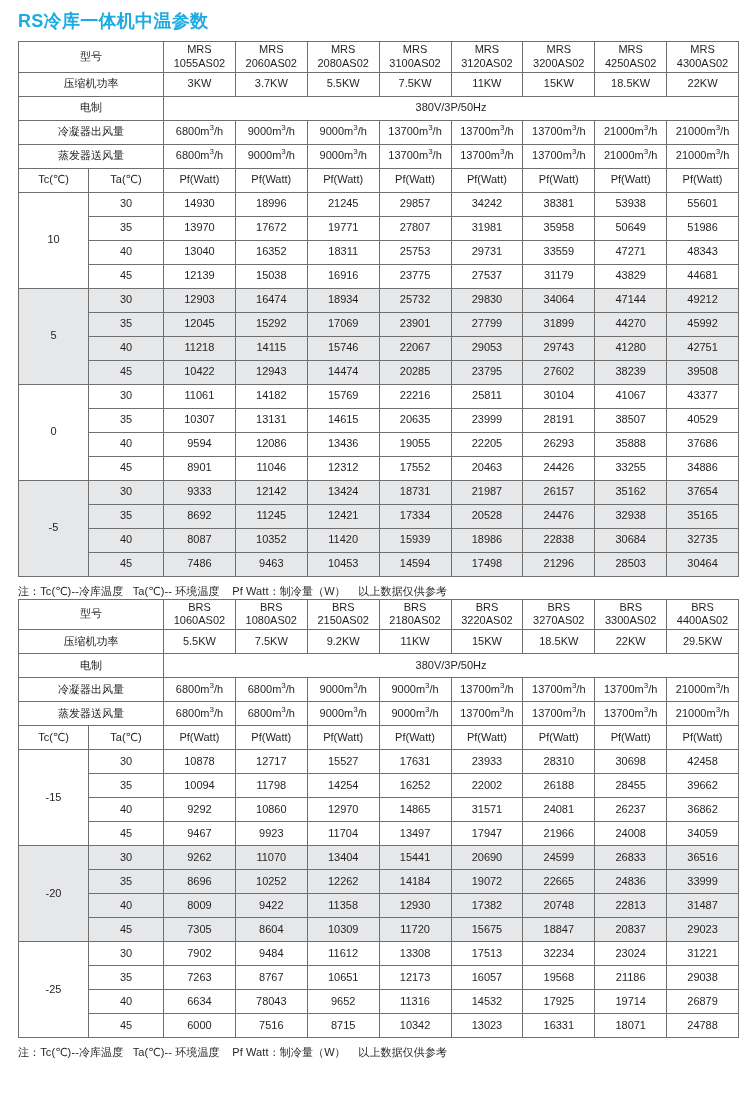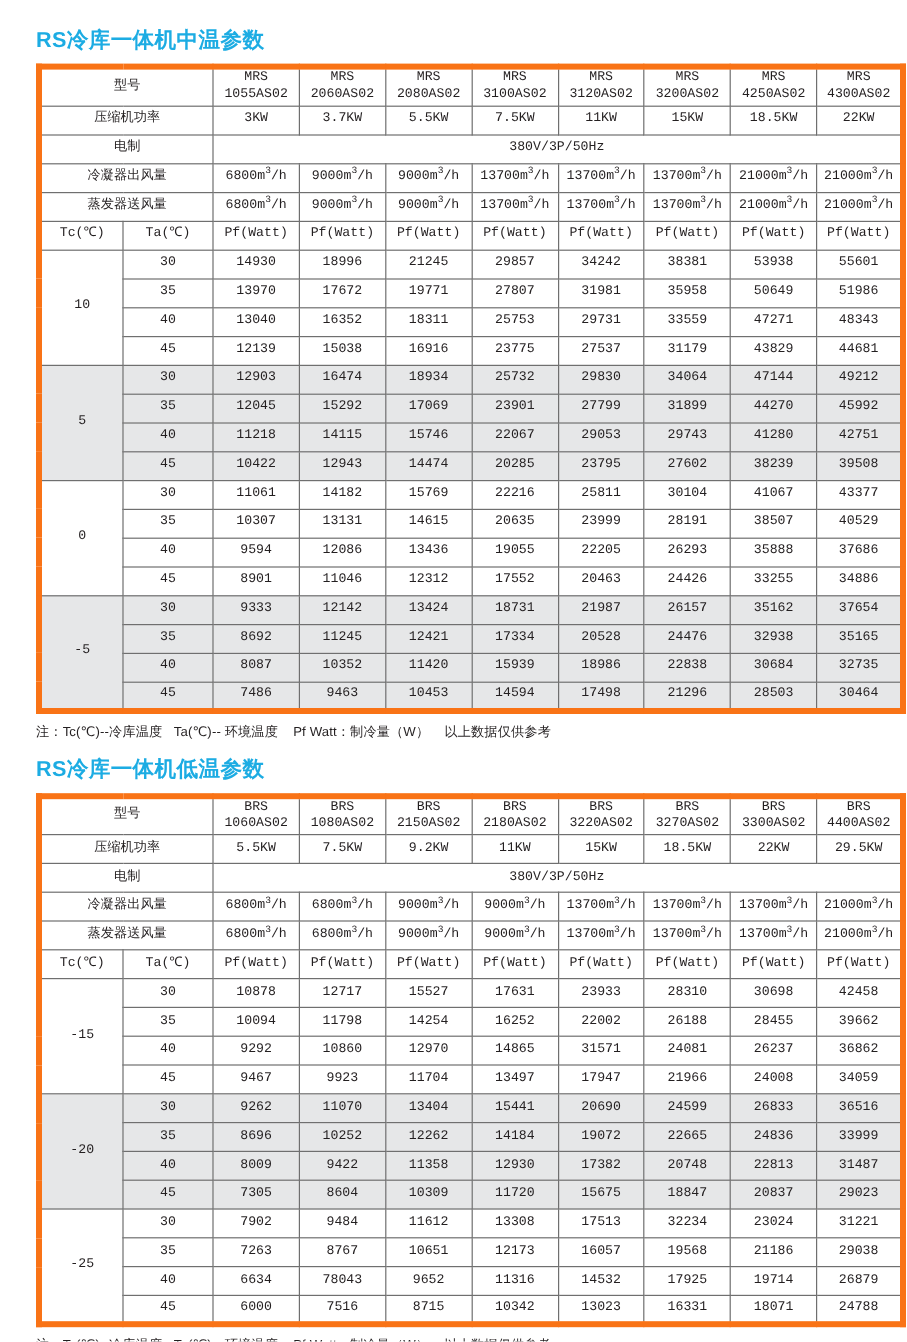--- a/index.html
+++ b/index.html
@@ -12,43 +12,42 @@
     width: 756px;
     height: 1118px;
     font-family: "Liberation Sans", "DejaVu Sans", sans-serif;
     color: #231f20;
     overflow: hidden;
   }
   .page {
     position: relative;
     width: 756px;
     height: 1118px;
-    padding: 12px;
+    padding: 0;
   }
   .section {
     padding: 0 18px;
   }
   .section-title {
     color: #1cace3;
     font-size: 18px;
     font-weight: bold;
     letter-spacing: 0.3px;
     line-height: 1;
     margin: 0;
     padding: 0;
   }
   .title-top { padding-top: 12px; padding-bottom: 11px; }
   .title-second { padding-top: 15px; padding-bottom: 11px; }
 
   table.spec {
     border-collapse: collapse;
     width: 720px;
     table-layout: fixed;
-    border: 5px solid #f97316;
-    font-family: Liberation Mono, monospace;
+    border: 1px solid #f97316;
   }
   table.spec td {
     border: 1px solid #6f6f6f;
     text-align: center;
     vertical-align: middle;
     font-size: 11px;
     line-height: 1.25;
     height: 24px;
     padding: 1px 2px;
     color: #231f20;
@@ -352,21 +351,20 @@
             <td>21296</td>
             <td>28503</td>
             <td>30464</td>
           </tr>
         </tbody>
     </table>
     <div class="note">注：Tc(℃)--冷库温度   Ta(℃)-- 环境温度    Pf Watt：制冷量（W）    以上数据仅供参考</div>
   </div>
 
   <div class="section">
-    <h1 class="section-title title-second">RS冷库一体机低温参数</h1>
     <table class="spec">
       <colgroup>
         <col class="c-tc">
           <col class="c-ta">
         <col class="c-d">
           <col class="c-d">
           <col class="c-d">
           <col class="c-d">
         <col class="c-d">
           <col class="c-d">

